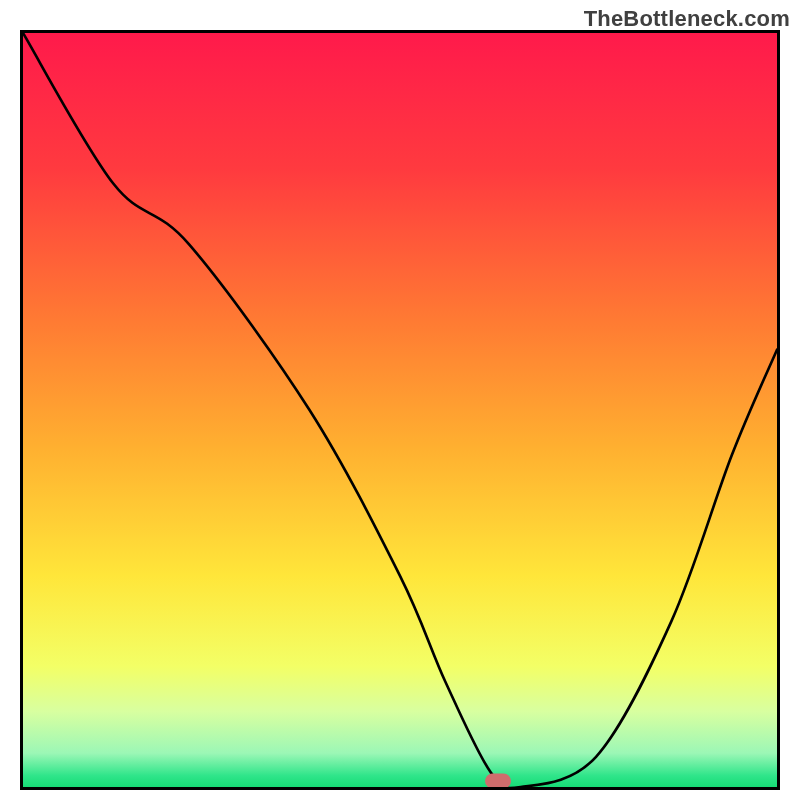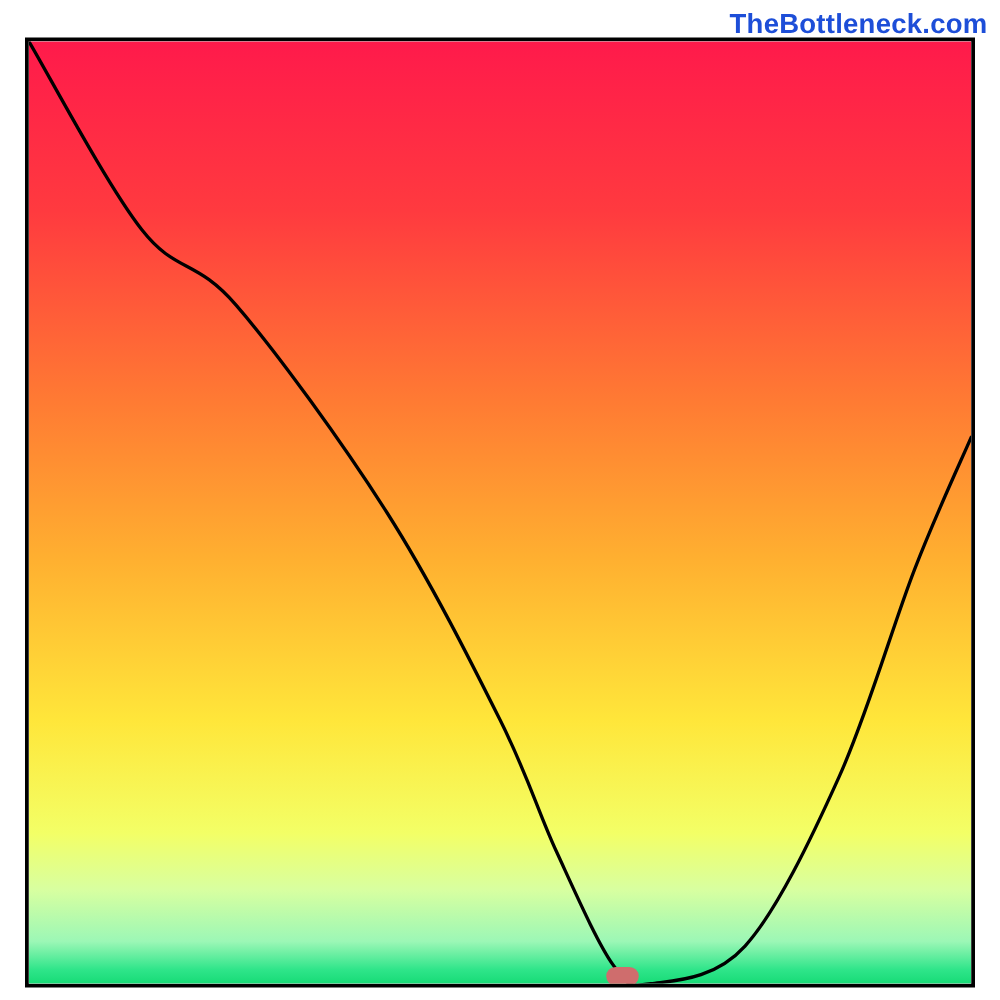--- a/index.html
+++ b/index.html
@@ -14,21 +14,21 @@
     position: relative;
     width: 800px;
     height: 800px;
   }
   .watermark {
     position: absolute;
     top: 6px;
     right: 10px;
     font-size: 22px;
     font-weight: 600;
-    color: #1d4ed8;
+    color: #404040;
     letter-spacing: 0.2px;
   }
   .plot-frame {
     position: absolute;
     left: 20px;
     top: 30px;
     width: 760px;
     height: 760px;
     border: 3px solid #000;
     box-sizing: border-box;

